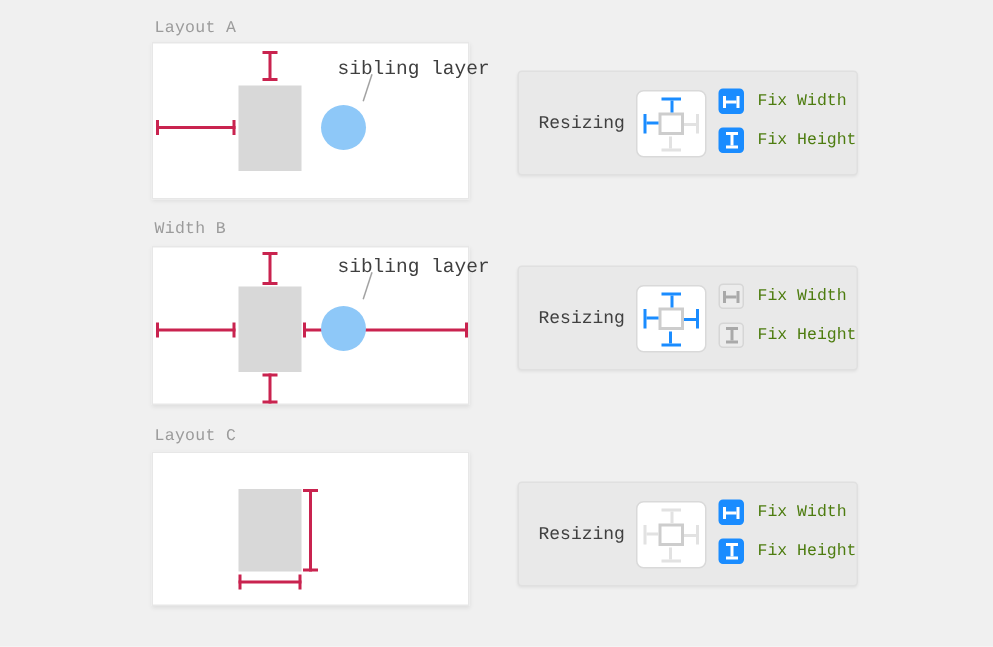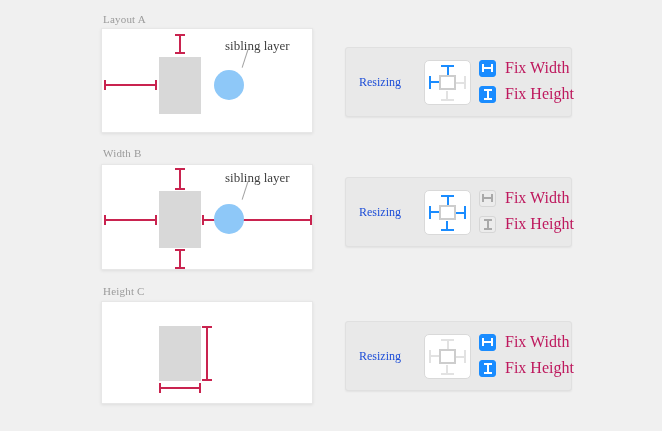--- a/index.html
+++ b/index.html
@@ -1,17 +1,17 @@
 <!DOCTYPE html>
 <html style="--page_bg: #f0f0f0; --panel_bg: #e9e9e9; --canvas_bg: #ffffff; --shape_gray: #d8d8d8; --circle_blue: #8ec8f8; --measure_red: #c9234f; --accent_blue: #1a8cff; --inactive_pin: #e2e2e2;"><head>
 <meta charset="utf-8">
 <style>
   html,body{margin:0;padding:0}
   .page{position:relative;width:662px;height:431px;background:var(--page_bg,#f0f0f0);
-        font-family:Liberation Serif, serif;overflow:hidden}
+        font-family:Liberation Mono, monospace;overflow:hidden}
 
   
   .sec-label{position:absolute;left:103px;font-size:11px;color:#9b9b9b;letter-spacing:.2px}
   .lbl-sec-a{top:13px}.lbl-sec-b{top:147px}.lbl-sec-c{top:285px}
 
   
   .canvas{position:absolute;left:101px;width:212px;background:var(--canvas_bg,#fff);
           border:1px solid #e7e7e7;box-shadow:0 1px 3px rgba(0,0,0,.08);box-sizing:border-box}
   .canvas-a{top:28px;height:105px}
   .canvas-b{top:164px;height:106px}
@@ -50,21 +50,21 @@
   .pin-b-bottom{left:77px;top:84px;height:20px}
   .pin-b-left{left:2px;top:54px;width:53px}
   .pin-b-right{left:100px;top:54px;width:110px}
   .pin-c-right{left:104px;top:24px;height:55px}
   .pin-c-bottom{left:57px;top:85px;width:42px}
 
   
   .panel{position:absolute;left:345px;width:227px;height:70px;background:var(--panel_bg,#e9e9e9);
          border:1px solid #e0e0e0;border-radius:3px;box-shadow:0 1px 2px rgba(0,0,0,.06);box-sizing:border-box}
   .panel-a{top:47px}.panel-b{top:177px}.panel-c{top:321px}
-  .panel-label{position:absolute;left:13px;top:27px;font-size:12px;color:#1d4ed8}
+  .panel-label{position:absolute;left:13px;top:27px;font-size:12px;color:#404040}
 
   
   .widget{position:absolute;left:78px;top:12px;width:47px;height:45px;background:#fff;
           border:1px solid #d9d9d9;border-radius:5px;box-sizing:border-box}
   .wsquare{position:absolute;left:14px;top:14px;width:17px;height:15px;border:2px solid #cdcdcd;
            background:#fff;box-sizing:border-box}
   .wpin{position:absolute;width:13px;height:11px;color:var(--inactive_pin,#e2e2e2)}
   .wpin.on{color:var(--accent_blue,#1a8cff)}
   .wpin::before{content:"";position:absolute;left:0;top:0;width:13px;height:2px;background:currentColor}
   .wpin::after{content:"";position:absolute;left:5.5px;top:2px;width:2px;height:8px;background:currentColor}
@@ -78,21 +78,21 @@
   .fb1{top:11px}.fb2{top:37px}
   .btn-icon{width:17px;height:17px;border-radius:3px;background:#ececec;border:1px solid #d6d6d6;
             box-sizing:border-box;display:flex;align-items:center;justify-content:center;color:#a9a9a9}
   .fixbtn.active .btn-icon{background:var(--accent_blue,#1a8cff);border-color:var(--accent_blue,#1a8cff);color:#fff}
   .beam-h{display:block;width:11px;height:8px;border-left:2px solid currentColor;border-right:2px solid currentColor;
           box-sizing:border-box;position:relative}
   .beam-h::after{content:"";position:absolute;left:0;right:0;top:3px;height:2px;background:currentColor}
   .beam-v{display:block;height:11px;width:8px;border-top:2px solid currentColor;border-bottom:2px solid currentColor;
           box-sizing:border-box;position:relative}
   .beam-v::after{content:"";position:absolute;top:0;bottom:0;left:3px;width:2px;background:currentColor}
-  .btn-label{margin-left:9px;font-size:16px;color:#be185d;white-space:nowrap}
+  .btn-label{margin-left:9px;font-size:11px;color:#4d7c0f;white-space:nowrap}
 </style>
 </head>
 <body>
 
 <div class="page">
 
   <div>
     <div class="sec-label lbl-sec-a">Layout A</div>
     <div class="canvas canvas-a">
       <div class="shape-rect rect-a"></div>
@@ -156,21 +156,21 @@
       <div class="fixbtn fb2">
         <span class="btn-icon">
             <span class="beam-v"></span>
           </span>
         <span class="btn-label">Fix Height</span>
       </div>
     </div>
   </div>
 
   <div>
-    <div class="sec-label lbl-sec-c">Height C</div>
+    <div class="sec-label lbl-sec-c">Layout C</div>
     <div class="canvas canvas-c">
       <div class="shape-rect rect-c"></div>
       <div class="mline-v pin-c-right"></div>
       <div class="mline-h pin-c-bottom"></div>
     </div>
     <div class="panel panel-c">
       <div class="panel-label">Resizing</div>
       <div class="widget">
         <div class="wsquare"></div>
         <div class="wpin t"></div>

